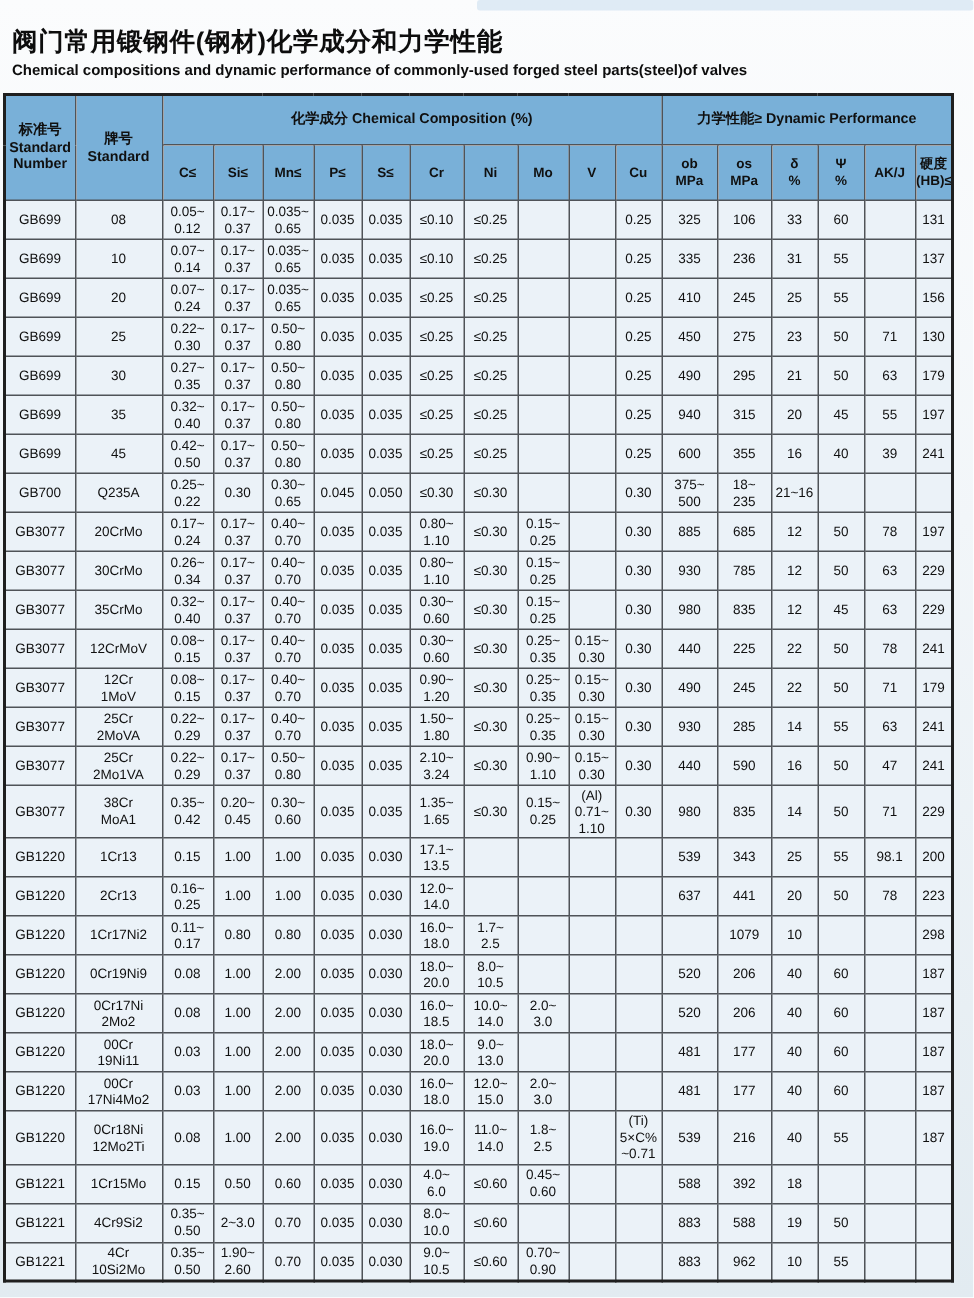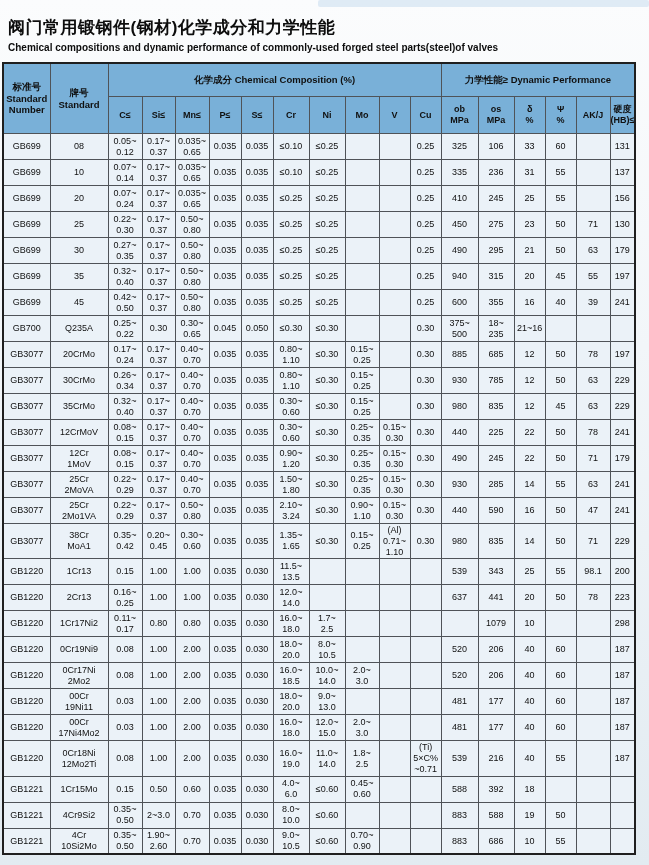--- a/index.html
+++ b/index.html
@@ -510,21 +510,21 @@
           <td>229</td>
         </tr>
         <tr>
           <td>GB1220</td>
           <td>1Cr13</td>
           <td>0.15</td>
           <td>1.00</td>
           <td>1.00</td>
           <td>0.035</td>
           <td>0.030</td>
-          <td>11.5~
+          <td>17.1~
 13.5</td>
           <td></td>
           <td></td>
           <td></td>
           <td></td>
           <td>539</td>
           <td>343</td>
           <td>25</td>
           <td>55</td>
           <td>98.1</td>
@@ -750,21 +750,21 @@
           <td>0.035</td>
           <td>0.030</td>
           <td>9.0~
 10.5</td>
           <td>≤0.60</td>
           <td>0.70~
 0.90</td>
           <td></td>
           <td></td>
           <td>883</td>
-          <td>686</td>
+          <td>962</td>
           <td>10</td>
           <td>55</td>
           <td></td>
           <td></td>
         </tr>
       </tbody>
   </table>
 </div>
 
 </body></html>

